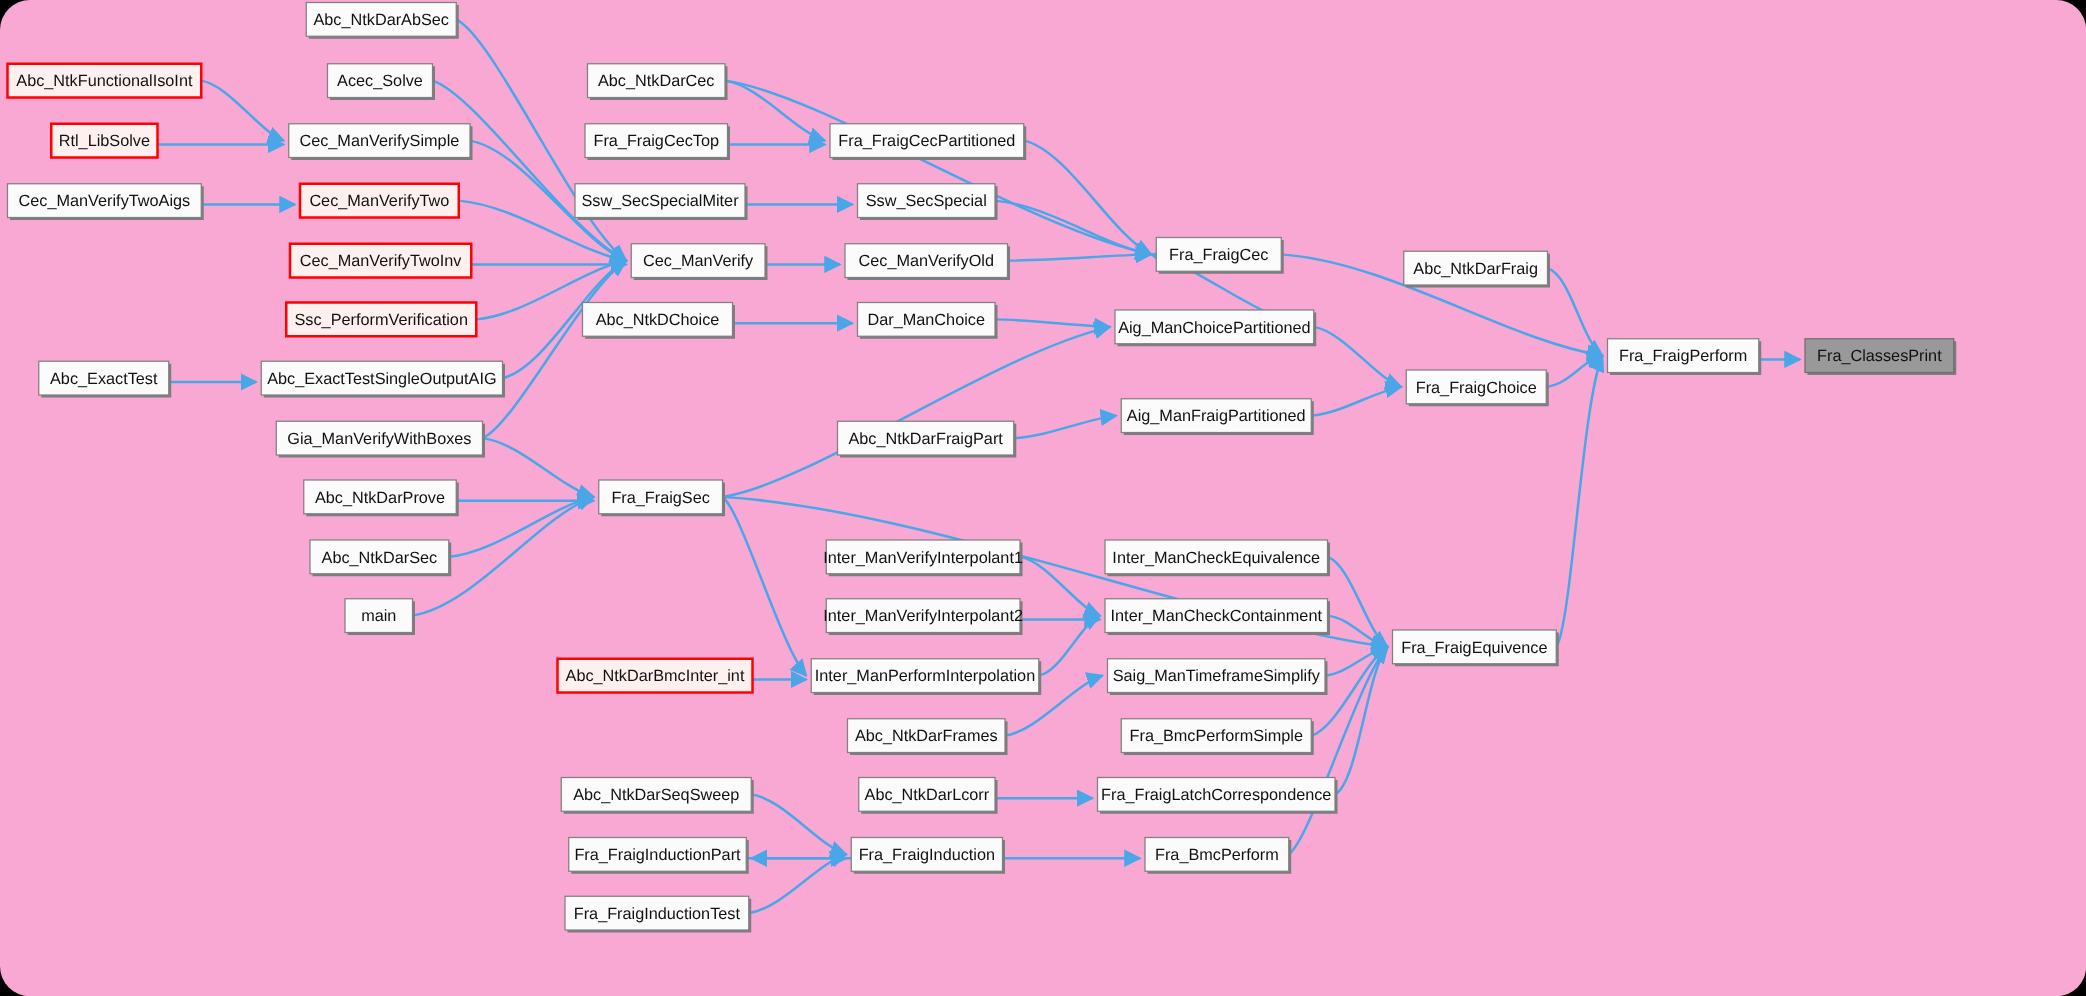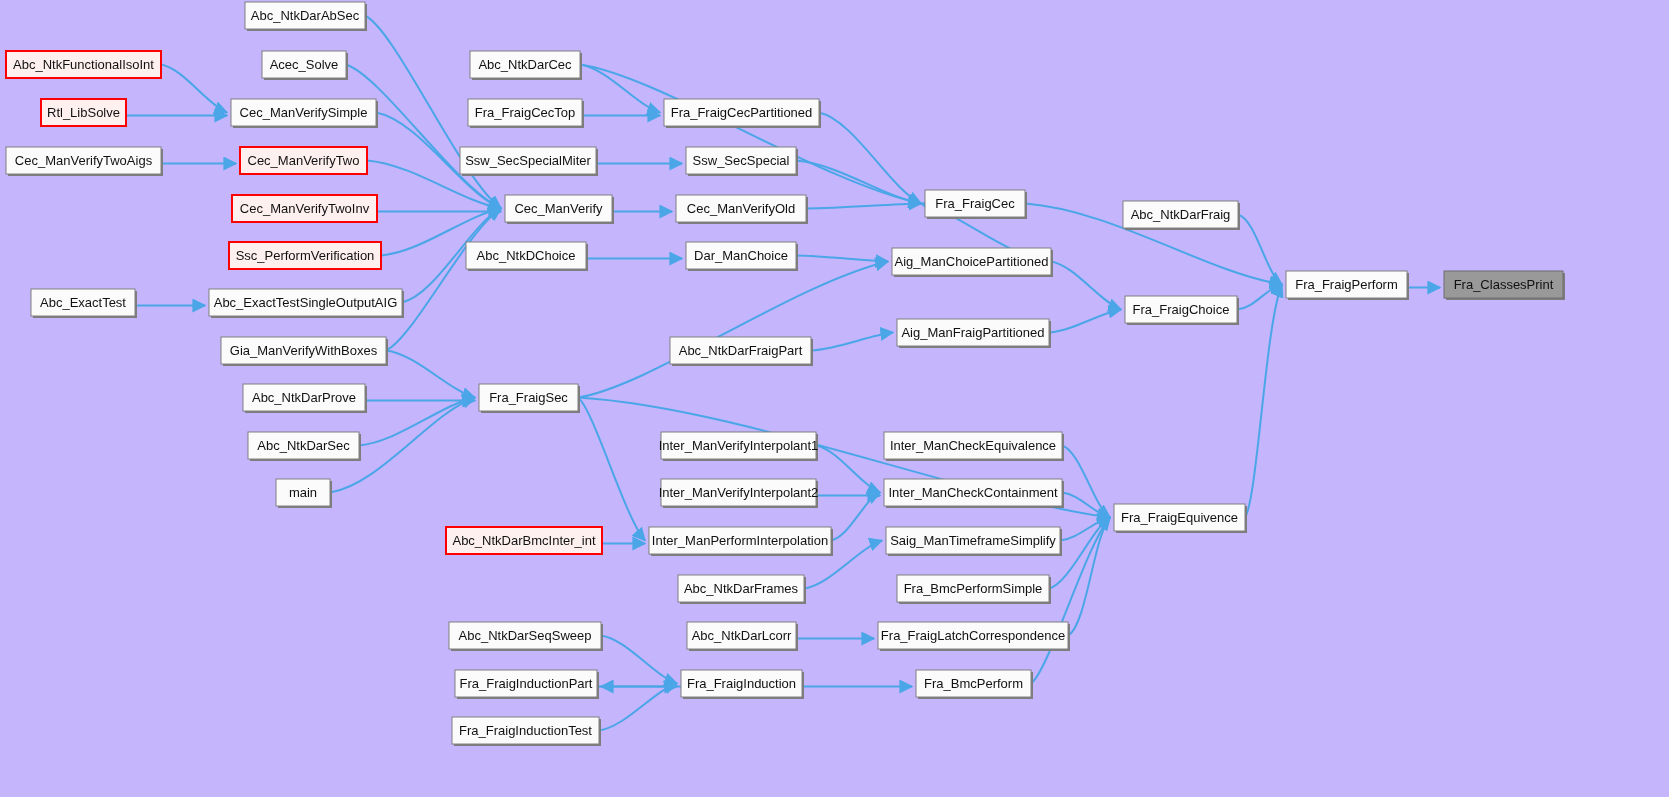--- a/index.html
+++ b/index.html
@@ -1,16 +1,16 @@
 <!DOCTYPE html>
 <html><head>
 <meta charset="utf-8">
 <style>
   html,body{margin:0;padding:0;background:#000;}
-  #canvas{position:relative;width:1669px;height:797px;background:#c4b5fd;overflow:hidden;}
+  #canvas{position:relative;width:1669px;height:797px;background:#f9a8d4;overflow:hidden;border-radius:24px;}
   svg{position:absolute;left:0;top:0;width:1669px;height:797px;}
   text{font-family:"Liberation Sans","DejaVu Sans",sans-serif;font-size:13px;fill:#111;}
 </style>
 </head>
 <body>
 
 <div id="canvas">
   <svg id="graph-svg" viewBox="0 0 1669 797">
     <defs>
       <marker id="arrow" viewBox="0 0 10 10" refX="9" refY="5" markerWidth="7" markerHeight="7" orient="auto-start-reverse">

